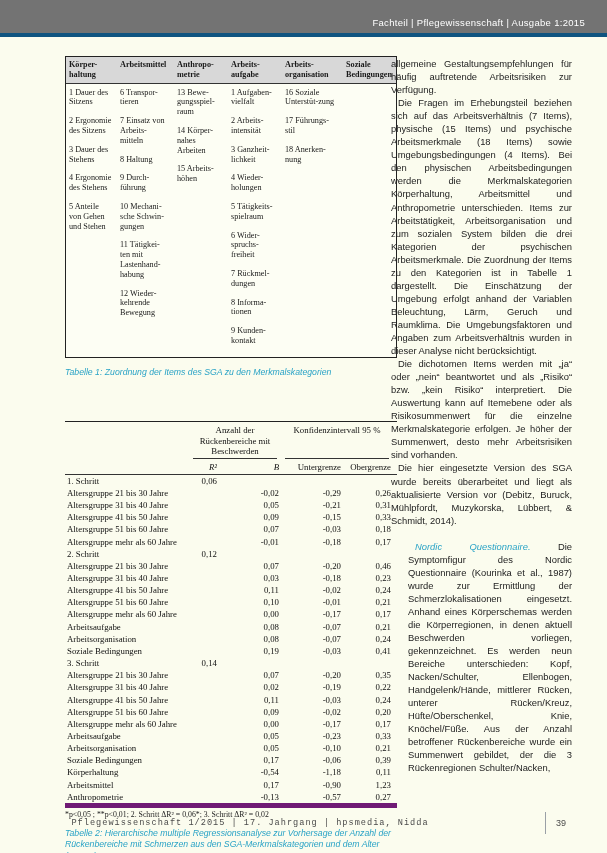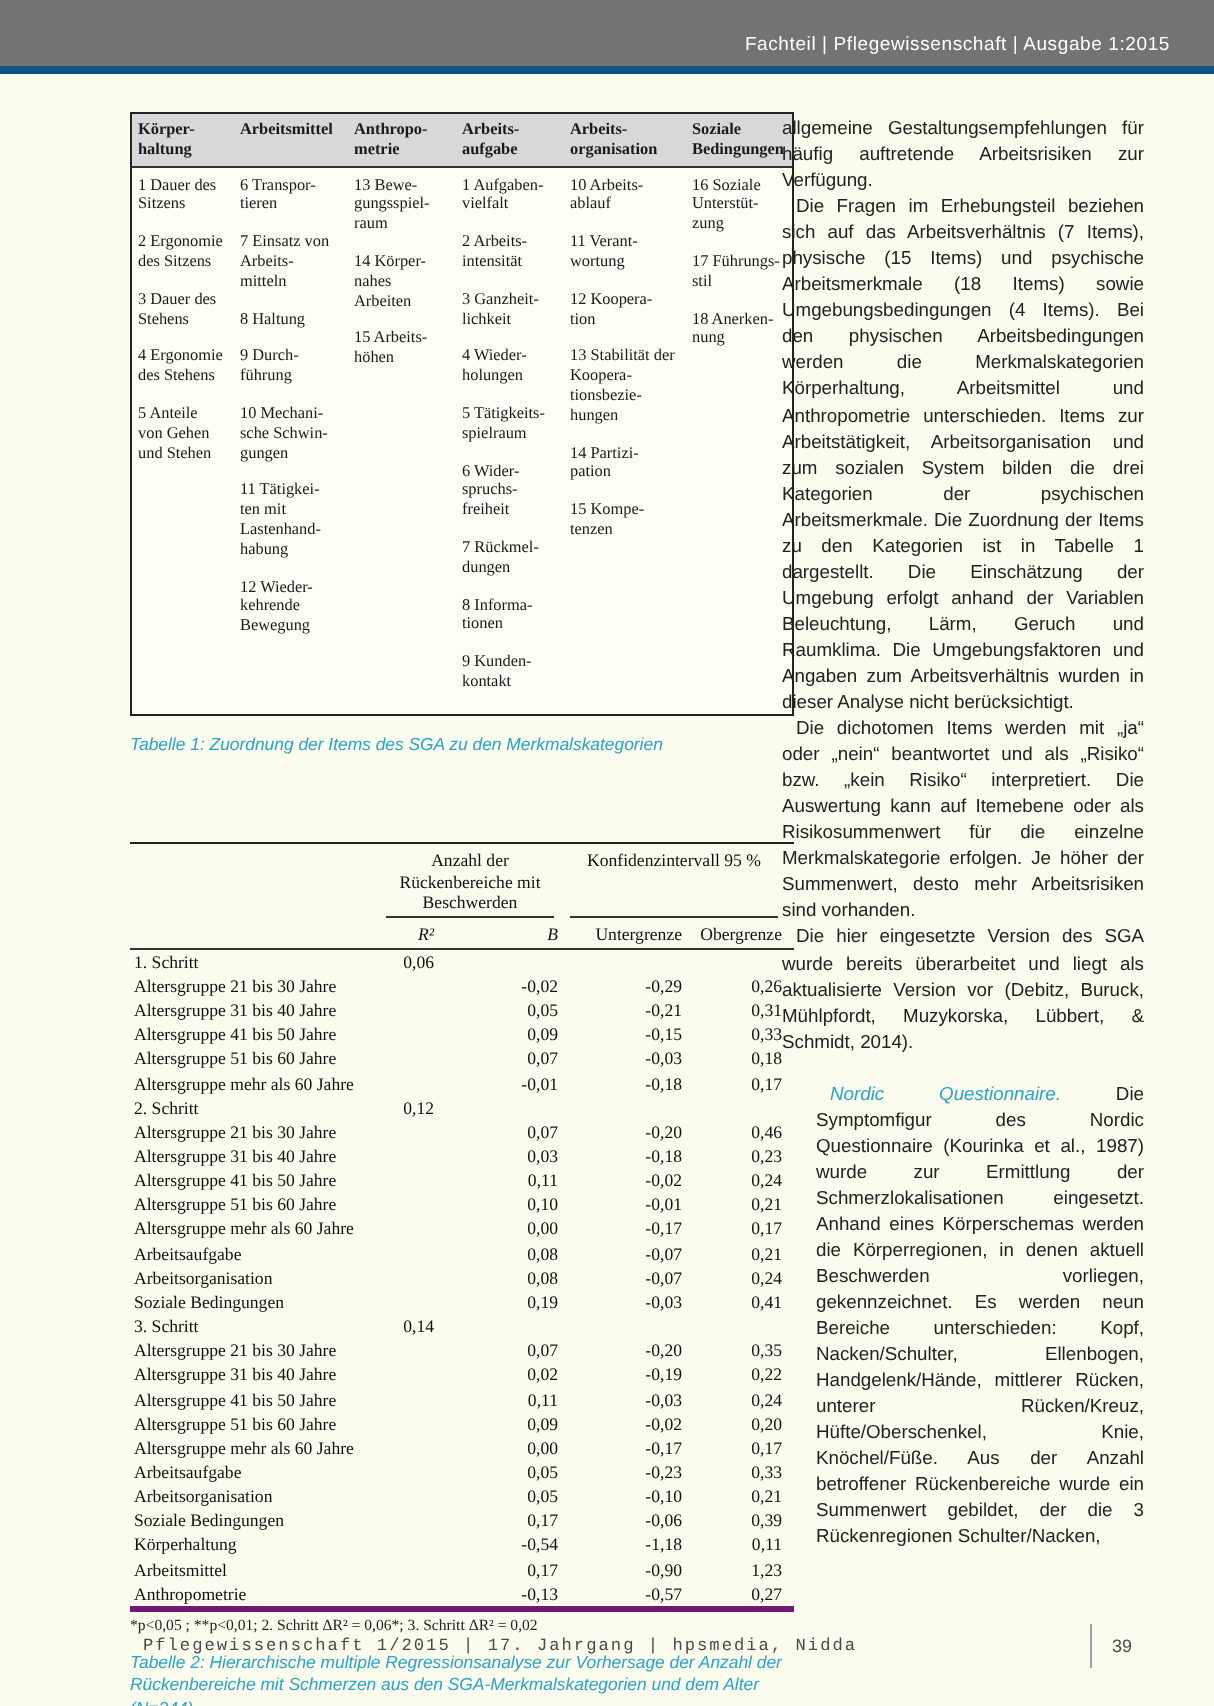--- a/index.html
+++ b/index.html
@@ -31,21 +31,21 @@
   .t2-top{border-top:1.5px solid #222;margin-top:43px;}
   .t2-spanrow{display:grid;grid-template-columns:128px 92px 112px;padding-top:3px;}
   .t2-span{text-align:center;border-bottom:1px solid #333;padding-bottom:1px;margin-right:8px;line-height:10.5px;}
   .t2-subrow{border-bottom:1px solid #333;padding:3px 0 2px 0;}
   .t2-subrow .num{font-size:8.8px;}
   .t2-subrow .ital{font-style:italic;}
   .t2-row{padding:0;}
   .t2-row > div{line-height:12.15px;}
   .t2-label{padding-left:2px;white-space:nowrap;}
   .num{text-align:right;padding-right:6px;}
-  .t2-rows-wrap{border-bottom:3px solid #701a75;}
+  .t2-rows-wrap{border-bottom:5px solid #701a75;}
   .t2-footnote{font-size:7.8px;margin-top:2px;font-family:"Liberation Serif",serif;color:#222;}
   
   .footer-text{position:absolute;left:0;top:818px;width:500px;text-align:center;
                font-size:8.6px;letter-spacing:1px;color:#4a4a4a;font-family:Liberation Mono, monospace;}
   .footer-divider{position:absolute;left:545px;top:812px;width:1px;height:22px;background:#9aa0a6;}
   .footer-page{position:absolute;left:556px;top:818px;font-size:9px;color:#4a4a4a;}
 </style>
 </head>
 <body>
 
@@ -96,29 +96,20 @@
 
         <div class="t1-item">1 Aufgaben-vielfalt</div>
             <div class="t1-item">2 Arbeits-intensität</div>
             <div class="t1-item">3 Ganzheit-lichkeit</div>
             <div class="t1-item">4 Wieder-holungen</div>
             <div class="t1-item">5 Tätigkeits-spielraum</div>
             <div class="t1-item">6 Wider-spruchs-freiheit</div>
             <div class="t1-item">7 Rückmel-dungen</div>
             <div class="t1-item">8 Informa-tionen</div>
             <div class="t1-item">9 Kunden-kontakt</div>
-          </div>
-        <div class="t1-col">
-
-        <div class="t1-item">10 Arbeits-ablauf</div>
-            <div class="t1-item">11 Verant-wortung</div>
-            <div class="t1-item">12 Koopera-tion</div>
-            <div class="t1-item">13 Stabilität der Koopera-tionsbezie-hungen</div>
-            <div class="t1-item">14 Partizi-pation</div>
-            <div class="t1-item">15 Kompe-tenzen</div>
           </div>
         <div class="t1-col">
 
         <div class="t1-item">16 Soziale Unterstüt-zung</div>
             <div class="t1-item">17 Führungs-stil</div>
             <div class="t1-item">18 Anerken-nung</div>
           </div>
       </div>
     </div>
     <div class="caption">Tabelle 1: Zuordnung der Items des SGA zu den Merkmalskategorien</div>

